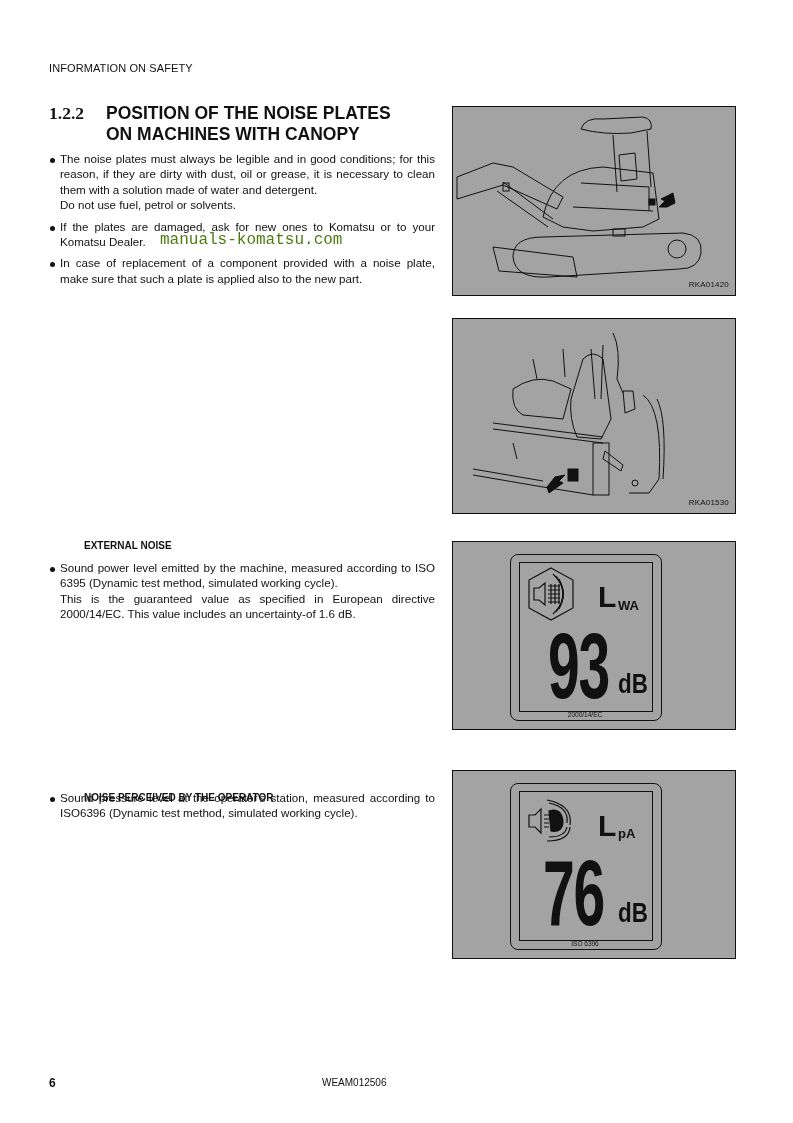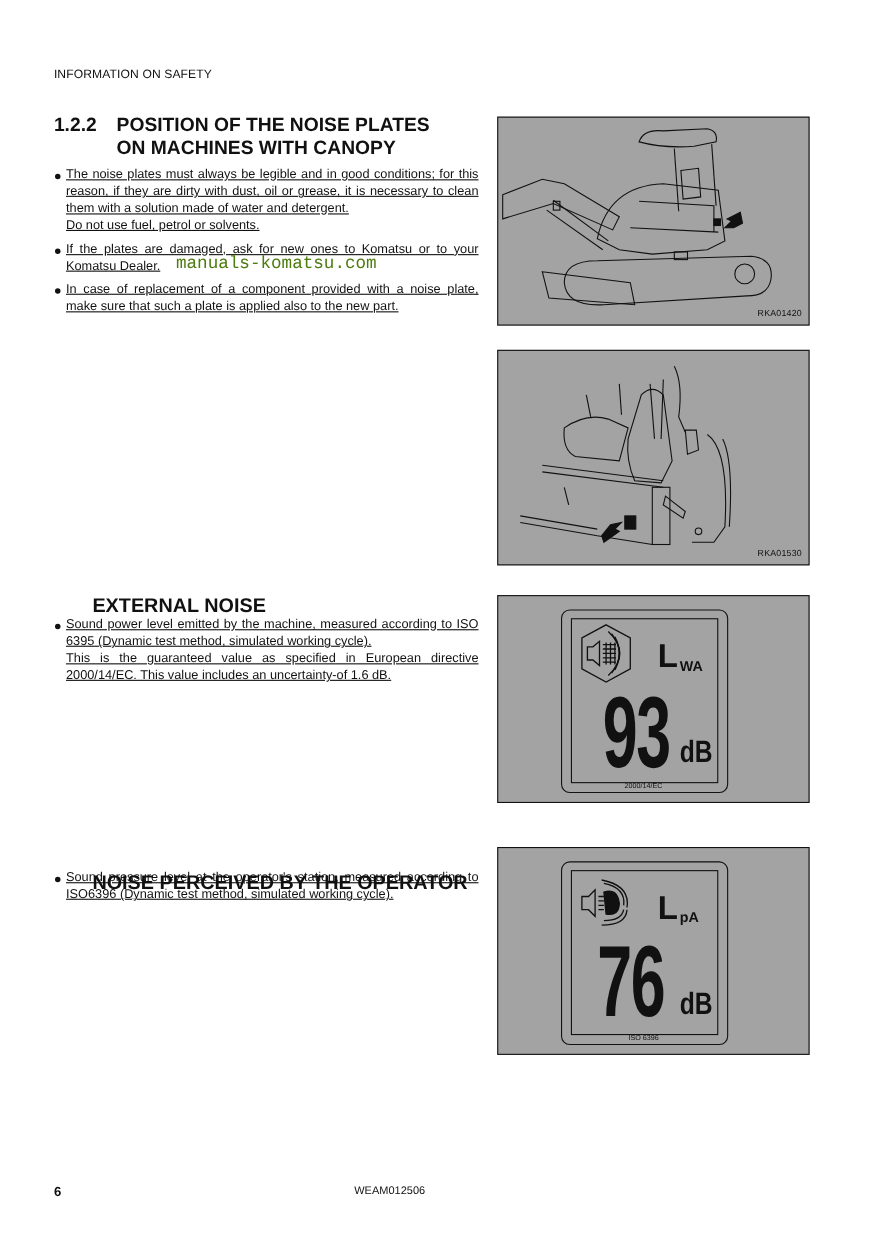--- a/index.html
+++ b/index.html
@@ -1,27 +1,27 @@
 <!DOCTYPE html>
 <html><head>
 <meta charset="utf-8">
 <style>
   html, body { margin: 0; padding: 0; background: #ffffff; }
   body { width: 793px; height: 1123px; position: relative; overflow: hidden;
          font-family: "Liberation Sans", "DejaVu Sans", sans-serif; color: #111; }
   .abs { position: absolute; }
   .header-label { left: 49px; top: 62px; font-size: 11px; letter-spacing: 0.1px; }
   .section-title { left: 49px; top: 103px; font-size: 17.5px; font-weight: bold; line-height: 21px; }
-  .section-title .num { display: inline-block; width: 57px; }
+  .section-title .num { display: inline-block; width: 57px; font-family: Liberation Serif, serif; }
   .section-title .line2 { padding-left: 57px; display: block; }
   .col { left: 49px; width: 386px; font-size: 11.6px; line-height: 15.4px; }
-  .bullet { position: relative; padding-left: 11px; margin: 0 0 6px 0; text-align: justify; text-decoration: underline; }
+  .bullet { position: relative; padding-left: 11px; margin: 0 0 6px 0; text-align: justify; }
   .bullet::before { content: ""; position: absolute; left: 1px; top: 7px; width: 5px; height: 5px; background: #111; border-radius: 50%; }
   .bullet p { margin: 0; }
-  .subhead { font-size: 18px; font-weight: bold; padding-left: 35px; }
+  .subhead { font-size: 10px; font-weight: bold; padding-left: 35px; }
   .figure { border: 1.5px solid #111; background: #a3a3a3; }
   .fig-code { position: absolute; right: 6px; bottom: 6px; font-size: 8px; letter-spacing: 0.2px; }
   .watermark { left: 160px; top: 231px; font-size: 16px; color: #4d7c0f; letter-spacing: 0px; font-weight: normal;
                font-family: Liberation Mono, monospace; }
   .plate-outer { position: absolute; border: 1.5px solid #111; border-radius: 8px; }
   .plate-inner { position: absolute; border: 1.2px solid #111; }
   .plate-L { position: absolute; font-weight: bold; font-family: "Liberation Sans", sans-serif; }
   .plate-big { position: absolute; font-weight: bold; font-family: "Liberation Sans", sans-serif; transform: scaleX(0.62); transform-origin: left top; letter-spacing: -2px; }
   .plate-db { position: absolute; font-weight: bold; font-family: "Liberation Sans", sans-serif; transform: scaleX(0.8); transform-origin: left top; }
   .plate-std { position: absolute; font-size: 6.5px; text-align: center; }

